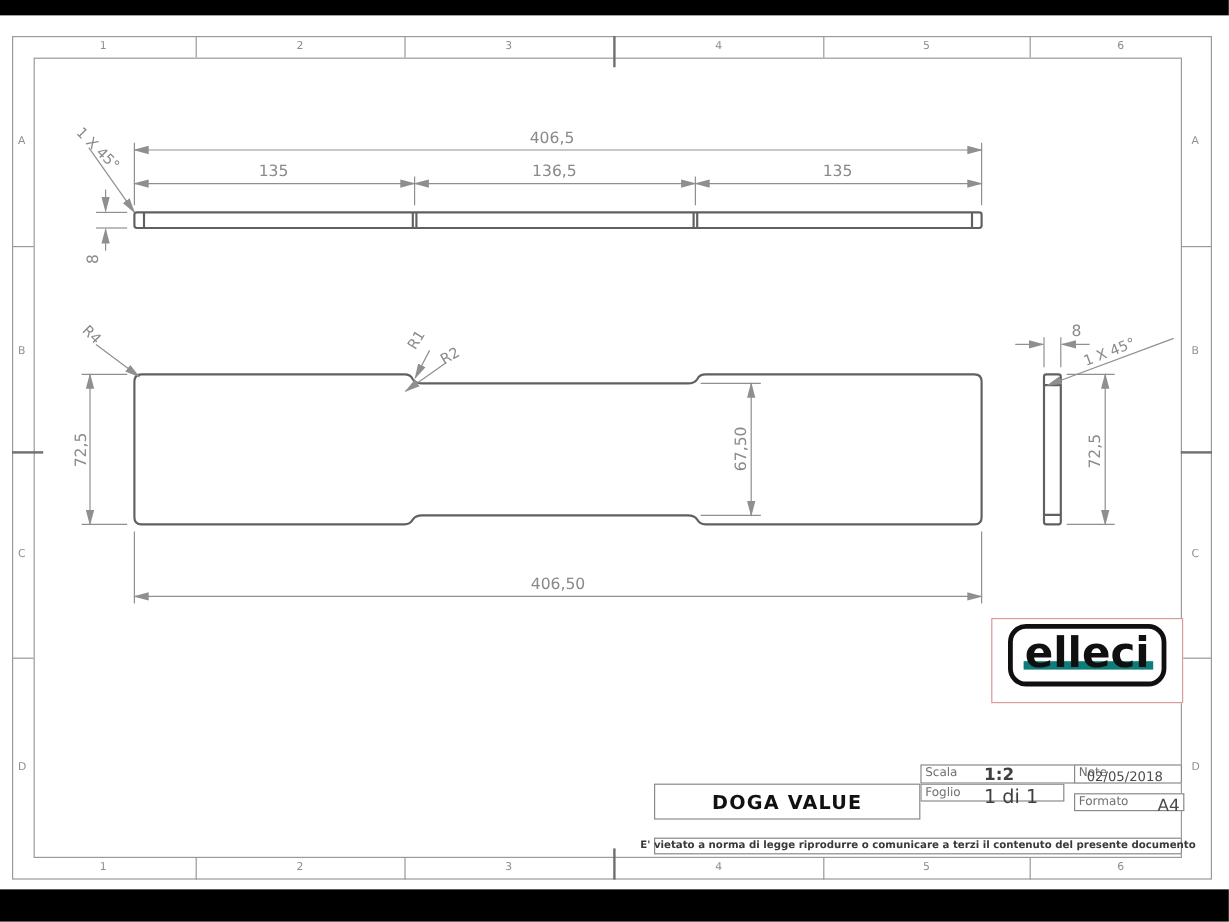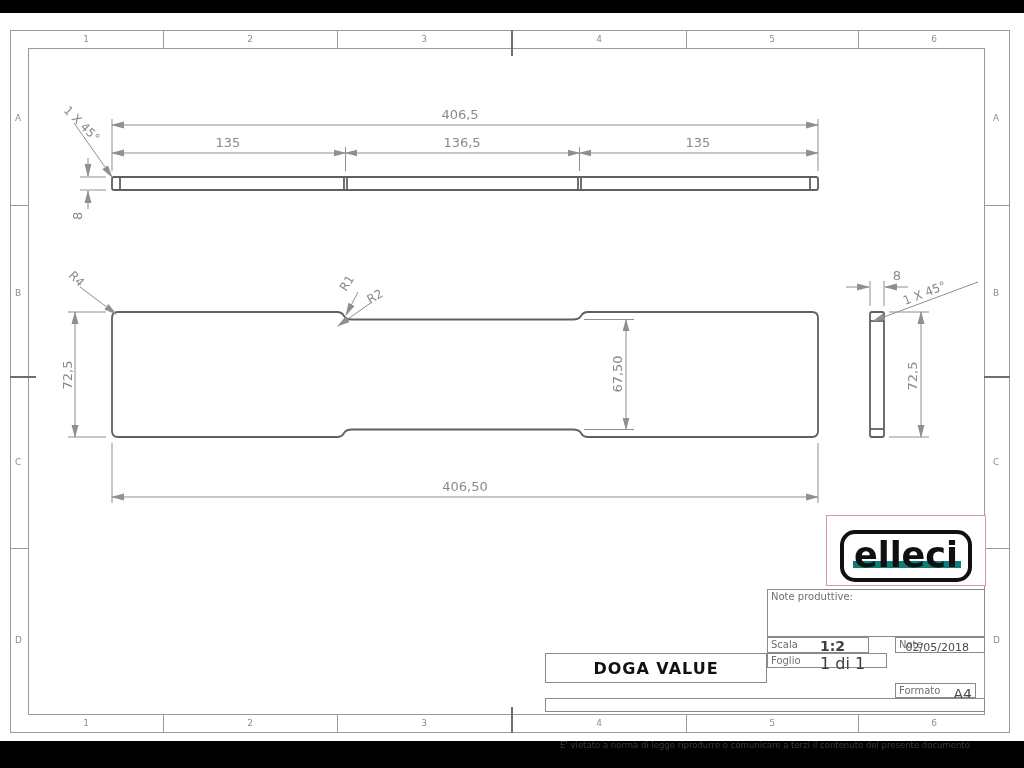--- a/index.html
+++ b/index.html
@@ -26,31 +26,31 @@
   .partf { stroke:#606060; stroke-width:1.8; fill:#ffffff; }
   .dim  { stroke:#8f8f8f; stroke-width:1; fill:none; }
   text.dimt { fill:#8a8a8a; font-size:13px; font-family:"DejaVu Sans", sans-serif; }
   text.radt { fill:#8a8a8a; font-size:12px; font-family:"DejaVu Sans", sans-serif; }
 
   
   .tb { position:absolute; border:1px solid #8a8a8a; background:#fff; }
   .tb-label { position:absolute; left:3px; top:1px; font-size:10px; color:#707070; }
   .logo-box { position:absolute; left:826px; top:502px; width:160px; height:71px;
               border:1px solid #d89a9a; background:#fff; }
-  .logo-frame { position:relative; margin:14px auto 0 auto; width:132px; height:52px;
+  .logo-frame { position:relative; margin:4px auto 0 auto; width:132px; height:52px;
                 border:4px solid #101010; border-radius:15px; background:#fff; text-align:center; }
   .logo-teal { position:absolute; left:9px; top:27px; width:108px; height:7px; background:#0e7d79; }
   .logo-text { position:relative; font-size:35px; line-height:42px; font-weight:bold;
                letter-spacing:0px; color:#101010; }
   .val-big { font-size:14px; color:#3f3f3f; }
   .val-mid { font-size:16px; color:#3f3f3f; }
   .doga { width:100%; height:100%; display:flex; align-items:center; justify-content:center;
           font-size:16px; font-weight:bold; letter-spacing:1px; color:#111; }
   .legal { width:100%; height:100%; display:flex; align-items:center; justify-content:center;
-           font-size:8.5px; font-weight:normal; color:#3a3a3a; white-space:nowrap;margin-top:40px; }
+           font-size:8.5px; font-weight:bold; color:#3a3a3a; white-space:nowrap; }
 </style>
 </head>
 <body>
 
 <div class="band top"></div>
 <div class="band bottom"></div>
 
 <div class="sheet">
 
   <div class="frame-outer"></div>
@@ -190,37 +190,34 @@
     </g>
   </svg>
 
   <div class="logo-box">
     <div class="logo-frame">
       <div class="logo-teal"></div>
       <div class="logo-text">elleci</div>
     </div>
   </div>
 
-  <div class="tb" style="left:767px;top:576px;width:218px;height:48px;">
-    <span class="tb-label">Note produttive:</span>
-  </div>
-
-  <div class="tb" style="left:767px;top:624px;width:102px;height:16px;">
+
+  <div class="tb" style="left:767px;top:624px;width:140px;height:16px;">
     <span class="tb-label">Scala</span>
     <span class="abs val-big" style="left:52px;top:0px;font-weight:bold;">1:2</span>
   </div>
   <div class="tb" style="left:895px;top:624px;width:90px;height:16px;">
     <span class="tb-label">Note</span>
     <span class="abs" style="right:15px;top:3px;font-size:11px;color:#4a4a4a;">02/05/2018</span>
   </div>
   <div class="tb" style="left:767px;top:640px;width:120px;height:15px;">
     <span class="tb-label">Foglio</span>
     <span class="abs val-mid" style="left:52px;top:0px;">1 di 1</span>
   </div>
-  <div class="tb" style="left:895px;top:670px;width:81px;height:15px;">
+  <div class="tb" style="left:895px;top:648px;width:92px;height:15px;">
     <span class="tb-label">Formato</span>
     <span class="abs" style="right:3px;top:2px;font-size:14px;color:#4a4a4a;">A4</span>
   </div>
 
 
   <div class="tb" style="left:545px;top:640px;width:222px;height:30px;">
     <div class="doga">DOGA VALUE</div>
   </div>
 
   <div class="tb" style="left:545px;top:685px;width:440px;height:14px;">

